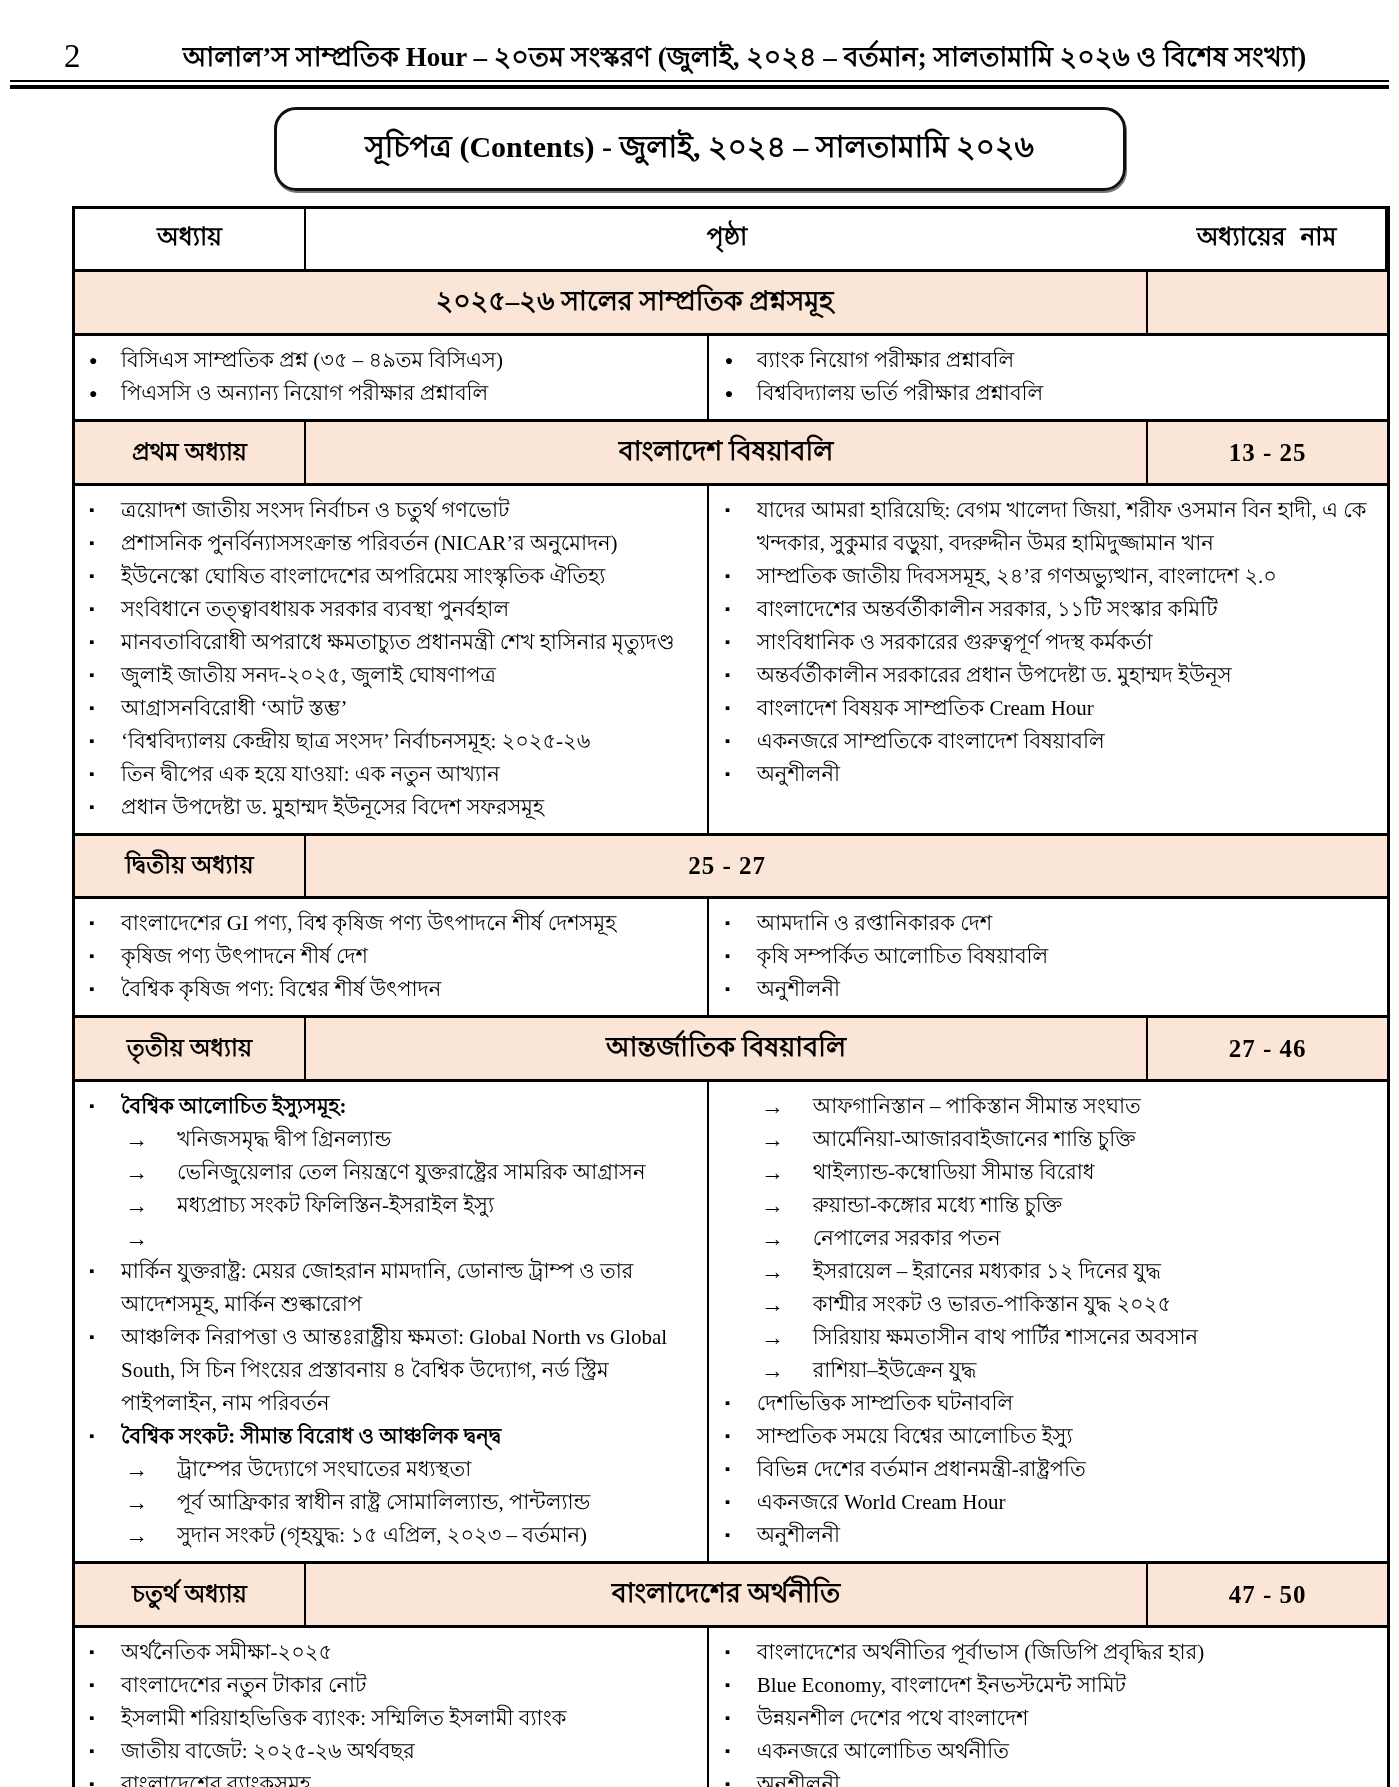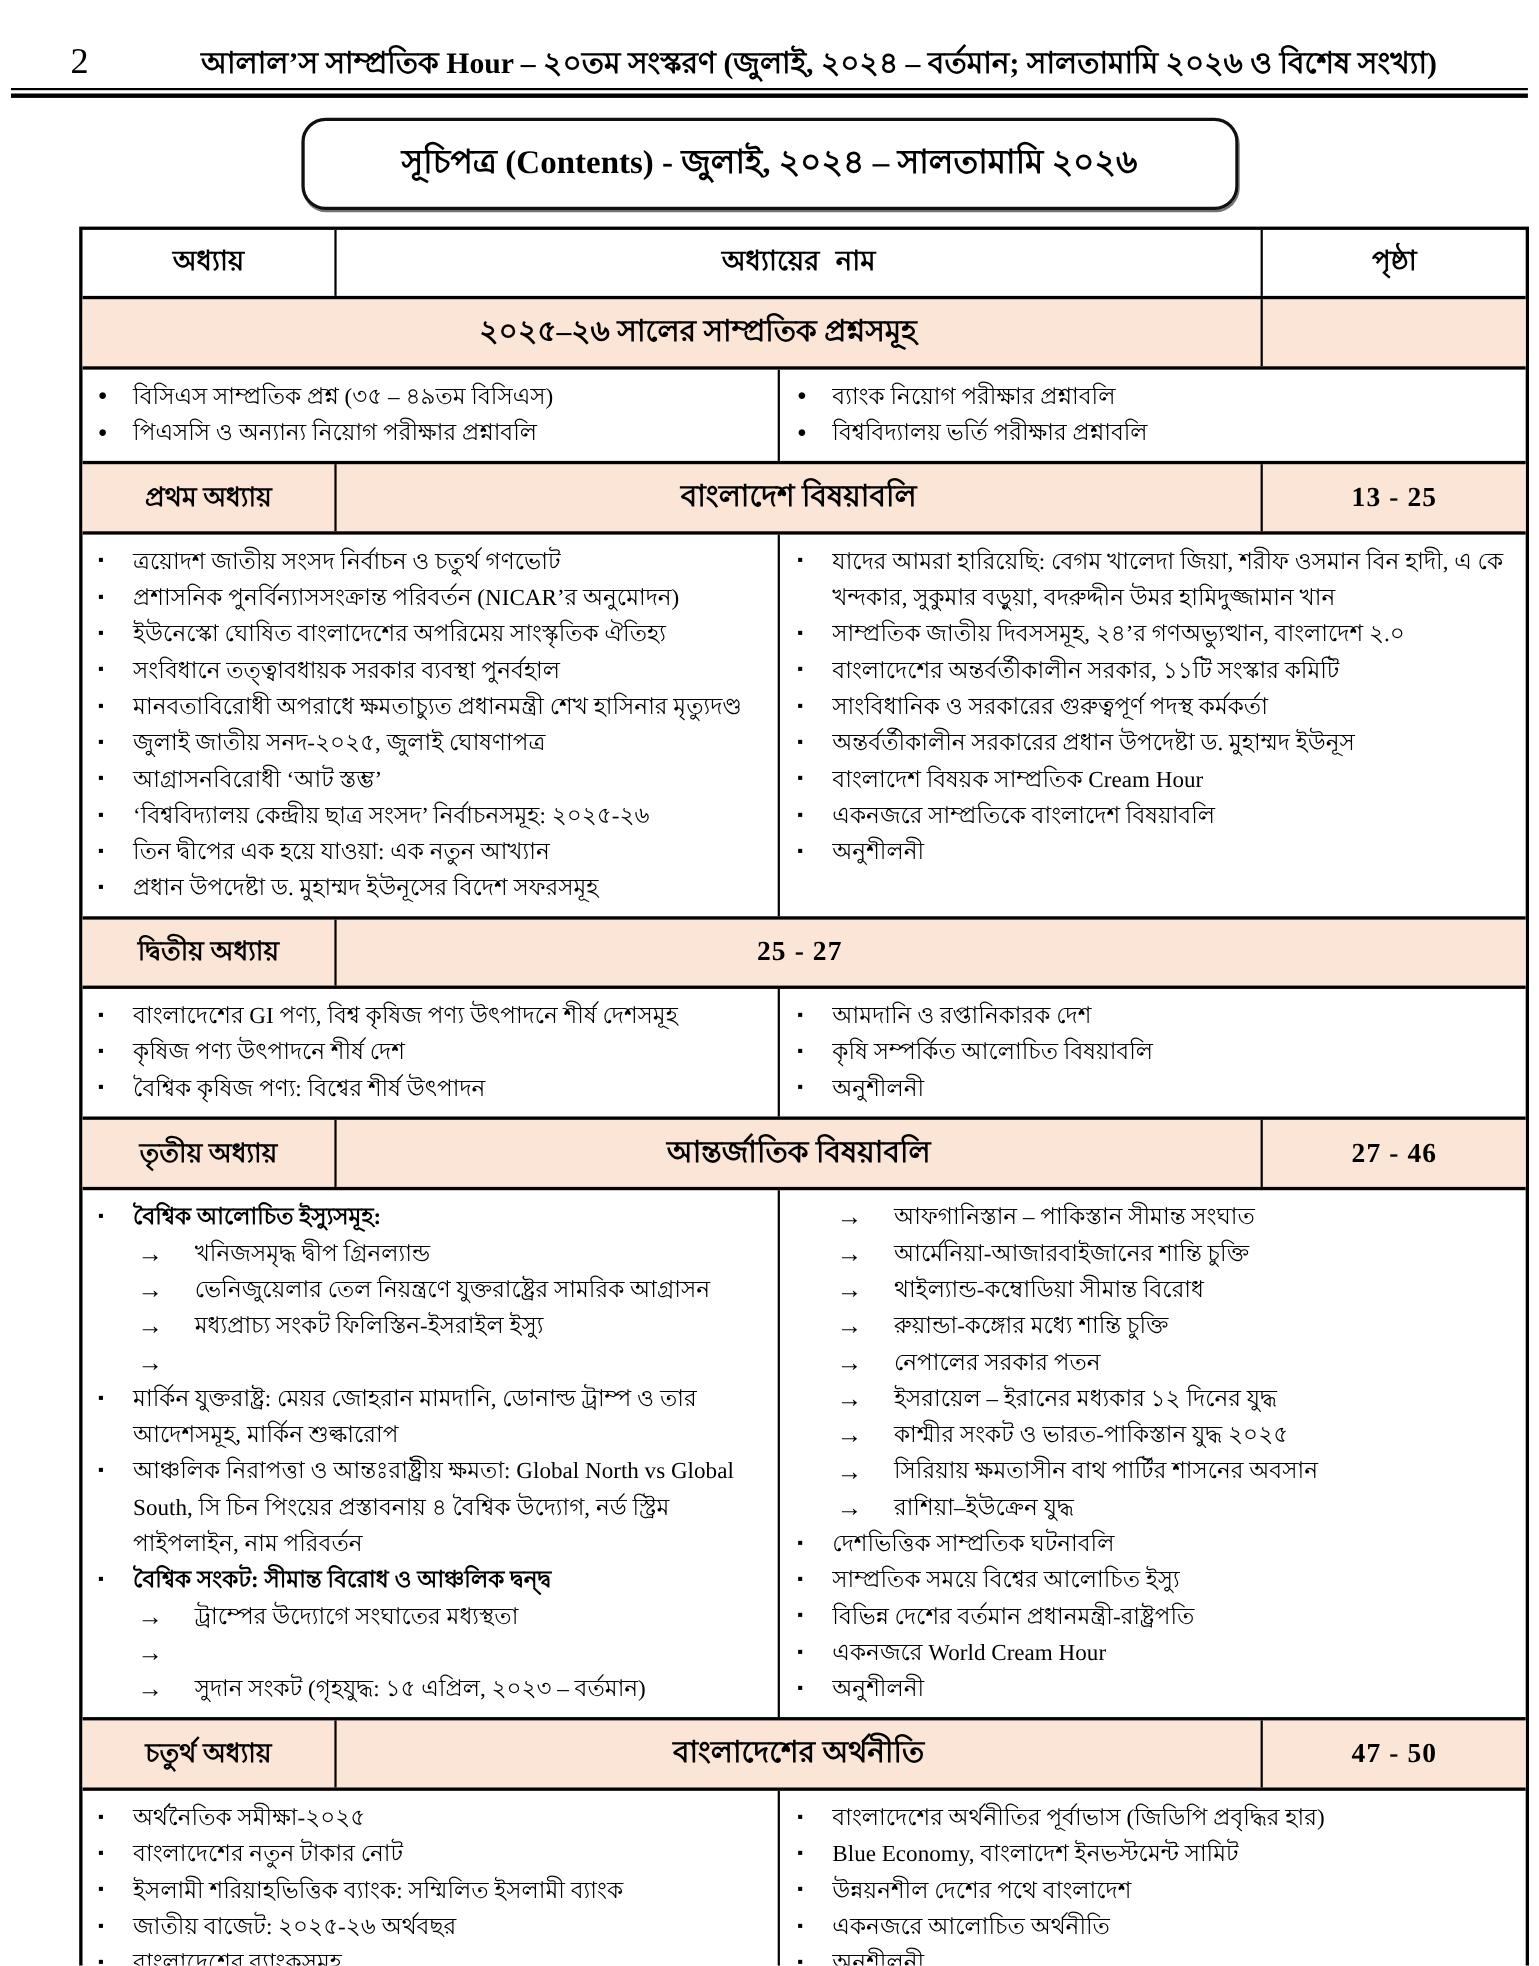--- a/index.html
+++ b/index.html
@@ -52,22 +52,22 @@
   </div>
   <div class="toprule"></div>
 
   <div class="contents-box">
     <span>সূচিপত্র (Contents) - জুলাই, ২০২৪ – সালতামামি ২০২৬</span>
   </div>
 
   <div class="toc">
     <div class="thead">
       <div class="th c1">অধ্যায়</div>
+      <div class="th c3">পৃষ্ঠা</div>
       <div class="th c2">অধ্যায়ের নাম</div>
-      <div class="th c3">পৃষ্ঠা</div>
     </div>
     <div id="toc-body">
         <div class="sec-head merged">
           <div class="cell-title">২০২৫–২৬ সালের সাম্প্রতিক প্রশ্নসমূহ</div>
         </div>
         <div class="items">
           <div class="col-l">
             <div class="item b-dot">
               <div class="bullet">●</div>
               <div class="txt">বিসিএস সাম্প্রতিক প্রশ্ন (৩৫ – ৪৯তম বিসিএস)</div>
@@ -242,20 +242,21 @@
             <div class="item b-sq bold">
               <div class="bullet">▪</div>
               <div class="txt">বৈশ্বিক সংকট: সীমান্ত বিরোধ ও আঞ্চলিক দ্বন্দ্ব</div>
             </div>
             <div class="item b-ar">
               <div class="bullet">→</div>
               <div class="txt">ট্রাম্পের উদ্যোগে সংঘাতের মধ্যস্থতা</div>
             </div>
             <div class="item b-ar">
               <div class="bullet">→</div>
+              <div class="txt">পূর্ব আফ্রিকার স্বাধীন রাষ্ট্র সোমালিল্যান্ড, পান্টল্যান্ড</div>
             </div>
             <div class="item b-ar">
               <div class="bullet">→</div>
               <div class="txt">সুদান সংকট (গৃহযুদ্ধ: ১৫ এপ্রিল, ২০২৩ – বর্তমান)</div>
             </div>
           </div>
           <div class="col-r">
             <div class="item b-ar">
               <div class="bullet">→</div>
               <div class="txt">আফগানিস্তান – পাকিস্তান সীমান্ত সংঘাত</div>

